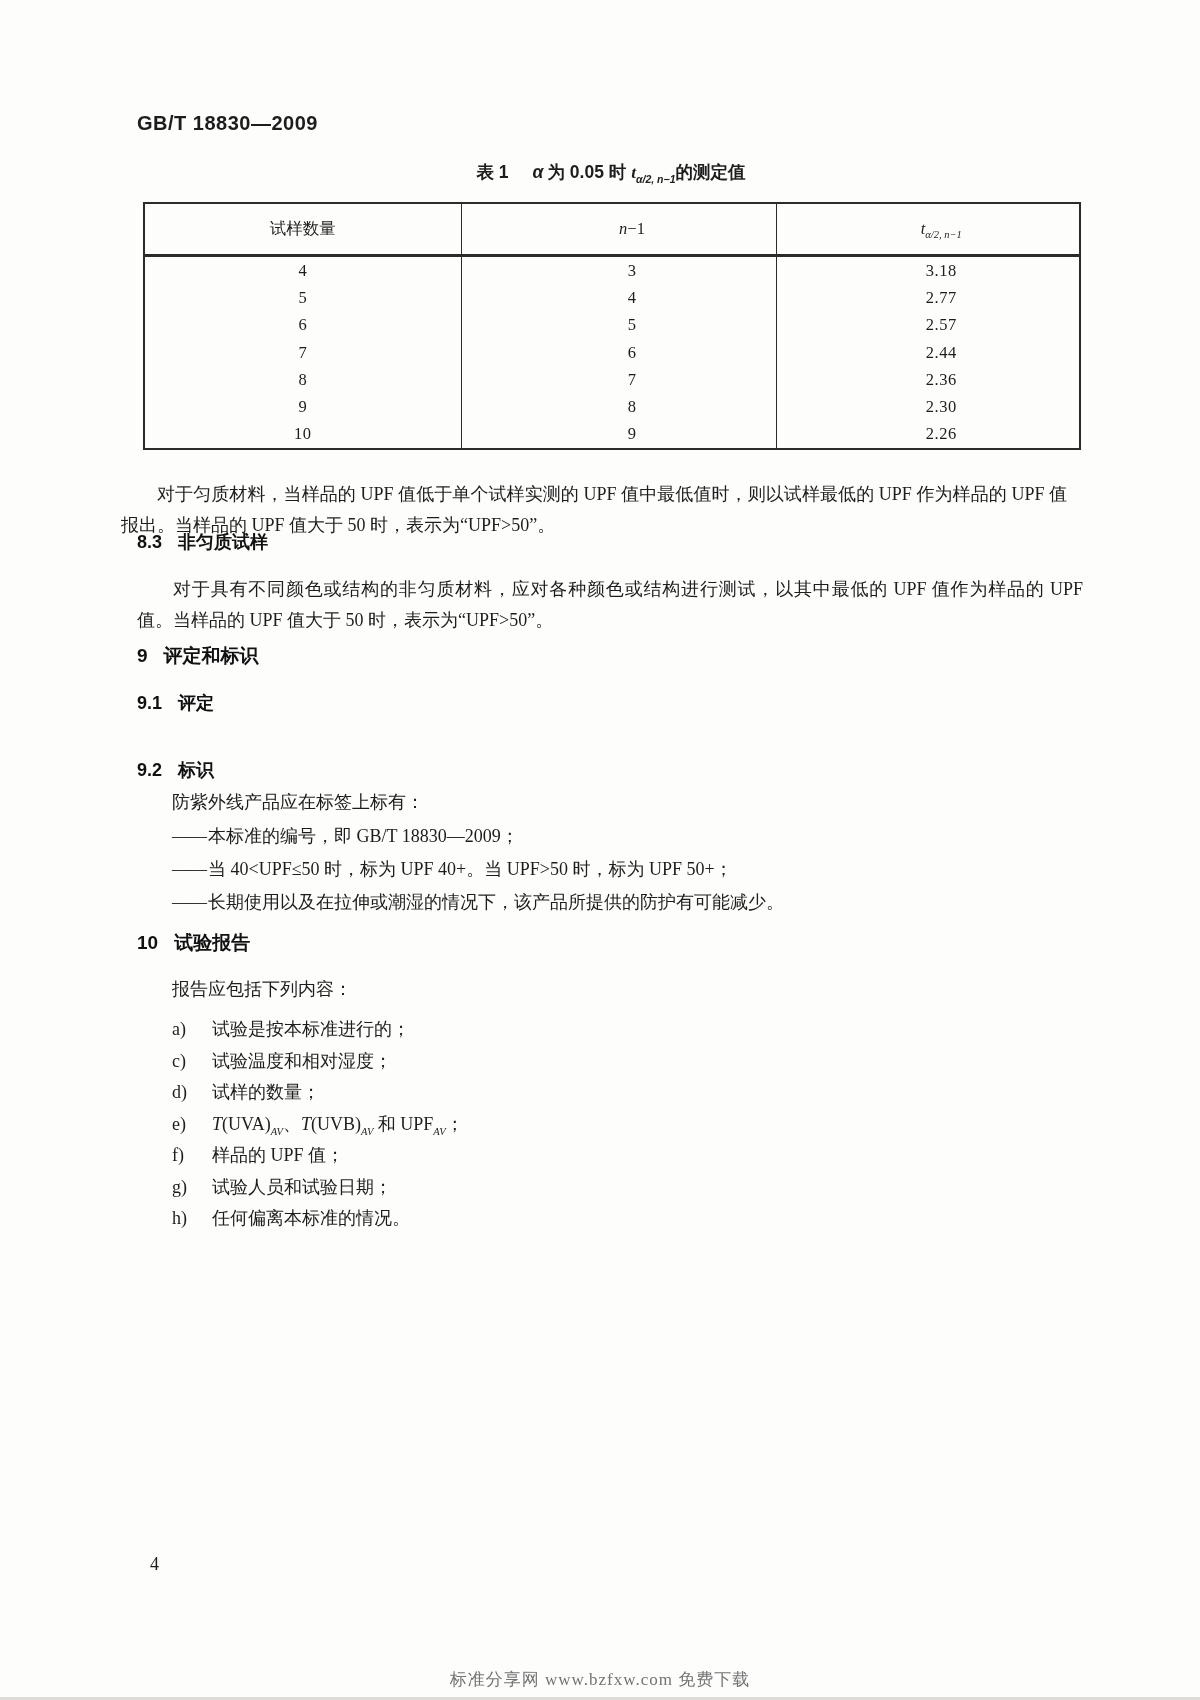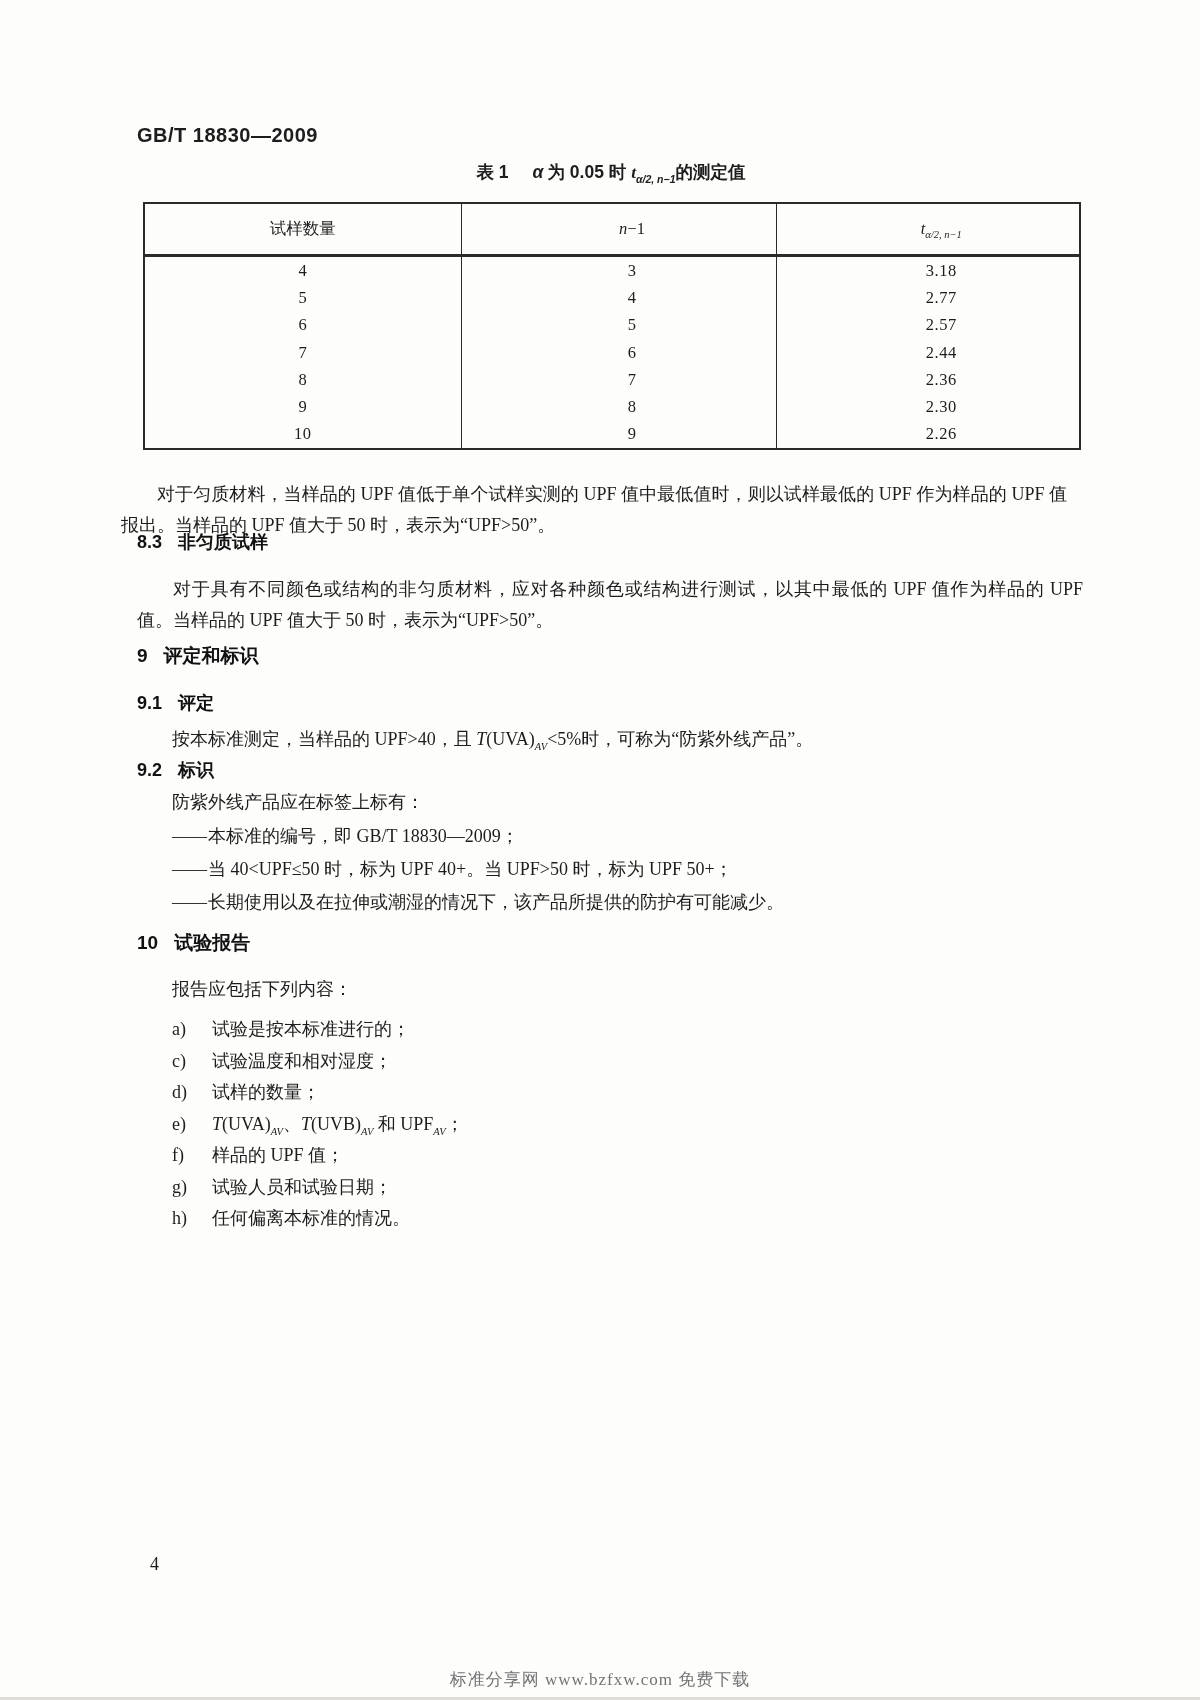--- a/index.html
+++ b/index.html
@@ -4,21 +4,21 @@
 <style>
   html,body{margin:0;padding:0;background:#e9e9e9;}
   .page{
     position:relative; width:1200px; height:1700px; margin:0 auto;
     background:#fdfdfc; color:#1d1d1d;
     font-family:"Liberation Serif","DejaVu Serif",serif;
     font-size:18px; overflow:hidden;
   }
   .var{font-style:italic; font-family:"Liberation Serif","DejaVu Serif",serif; font-weight:normal;}
   sub.sb{font-size:10.5px; font-style:italic; line-height:0;}
-  .doc-number{position:absolute; left:137px; top:112px; font-family:"Liberation Sans","DejaVu Sans",sans-serif; font-weight:bold; font-size:20px; letter-spacing:.5px;margin-top:12px;}
+  .doc-number{position:absolute; left:137px; top:112px; font-family:"Liberation Sans","DejaVu Sans",sans-serif; font-weight:bold; font-size:20px; letter-spacing:.5px;}
   .table-caption{position:absolute; left:143px; top:160px; width:936px; text-align:center;
     font-family:"Liberation Sans","DejaVu Sans",sans-serif; font-weight:bold; font-size:17.5px;}
   .table-caption .cap-label{margin-right:24px;text-align:right;}
   .table-caption .alpha{font-style:italic; margin-right:4px;}
   .table-caption .var{font-weight:bold;}
   table.t1{position:absolute; left:143px; top:202px; width:936px; height:248px;
     border-collapse:collapse; table-layout:fixed; border:2px solid #2b2b2b;}
   table.t1 th{height:48px; font-weight:normal; font-size:16.5px; vertical-align:middle; text-align:center;
     border-bottom:3px solid #2b2b2b;}
   table.t1 th.hz{font-family:"Liberation Sans","DejaVu Sans",sans-serif;}
@@ -121,23 +121,20 @@
   <p class="body-p p2">对于具有不同颜色或结构的非匀质材料，应对各种颜色或结构进行测试，以其中最低的 UPF 值作为样品的 UPF 值。当样品的 UPF 值大于 50 时，表示为“UPF&gt;50”。</p>
 
   <div class="h h9">
     <span class="num">9</span><span>评定和标识</span>
   </div>
 
   <div class="h h91">
     <span class="num">9.1</span><span>评定</span>
   </div>
 
-  <div class="line p91">
-    <span>按本标准测定，当样品的 UPF&gt;40，且 </span><span class="var">T</span><span>(UVA)</span><sub class="sb">AV</sub><span>&lt;5%时，可称为“防紫外线产品”。</span>
-  </div>
 
   <div class="h h92">
     <span class="num">9.2</span><span>标识</span>
   </div>
 
   <div class="line p92intro">防紫外线产品应在标签上标有：</div>
 
   <div class="dash-list">
     <div class="dash-item"><span class="dash">——</span><span>本标准的编号，即 GB/T 18830—2009；</span></div>
     <div class="dash-item"><span class="dash">——</span><span>当 40&lt;UPF≤50 时，标为 UPF 40+。当 UPF&gt;50 时，标为 UPF 50+；</span></div>

